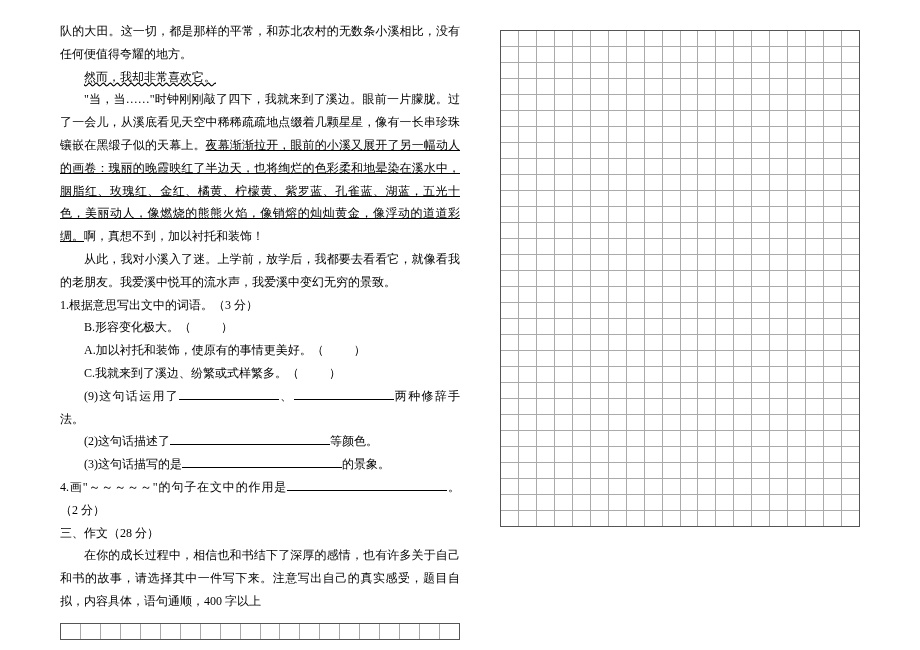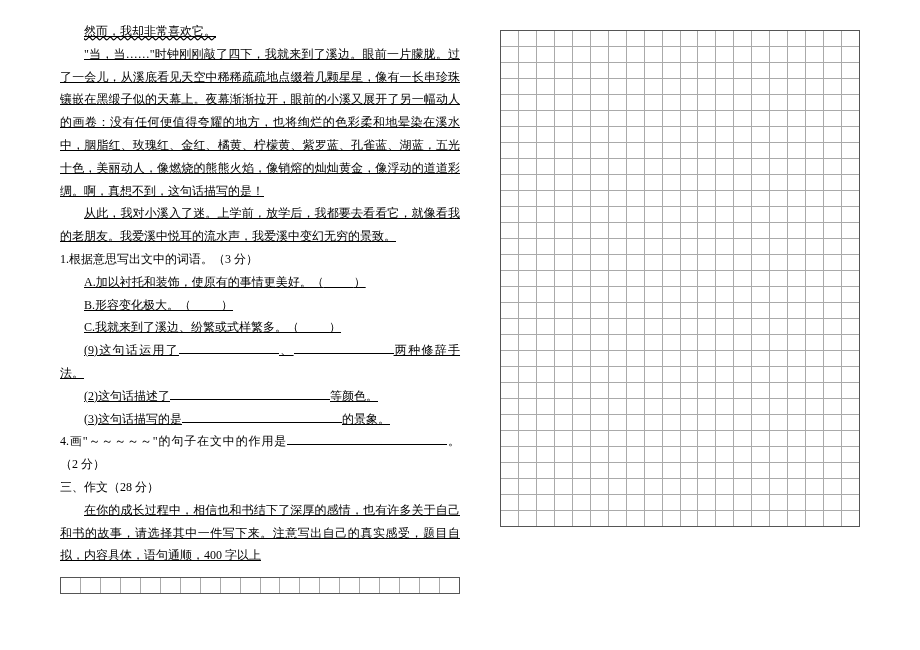--- a/index.html
+++ b/index.html
@@ -23,21 +23,20 @@
       width: 400px;
     }
     .col-right {
       width: 360px;
     }
     .para {
       text-align: justify;
     }
     .indent {
       text-indent: 2em;
-      text-decoration: underline;
     }
     .underline {
       text-decoration: underline;
     }
     .wavy {
       text-decoration: underline wavy;
     }
     .blank-med {
       display: inline-block;
       border-bottom: 1px solid #000;
@@ -71,35 +70,36 @@
     .grid-cell:last-child {
       border-right: none;
     }
   </style>
 </head>
 <body>
 
 <div class="page">
 
   <div class="col-left">
+    <div class="para"><span>队的大田。这一切，都是那样的平常，和苏北农村的无数条小溪相比，没有任何便值得夸耀的地方。</span></div>
 
     <div class="para indent"><span class="wavy">然而，我却非常喜欢它。</span></div>
 
     <div class="para indent">
-      <span>"当，当……"时钟刚刚敲了四下，我就来到了溪边。眼前一片朦胧。过了一会儿，从溪底看见天空中稀稀疏疏地点缀着几颗星星，像有一长串珍珠镶嵌在黑缎子似的天幕上。</span><span class="underline">夜幕渐渐拉开，眼前的小溪又展开了另一幅动人的画卷：没有任何便值得夸耀的地方，也将绚烂的色彩柔和地晕染在溪水中，胭脂红、玫瑰红、金红、橘黄、柠檬黄、紫罗蓝、孔雀蓝、湖蓝，五光十色，美丽动人，像燃烧的熊熊火焰，像销熔的灿灿黄金，像浮动的道道彩绸。</span><span>啊，真想不到，这句话描写的是！</span>
+      <span>"当，当……"时钟刚刚敲了四下，我就来到了溪边。眼前一片朦胧。过了一会儿，从溪底看见天空中稀稀疏疏地点缀着几颗星星，像有一长串珍珠镶嵌在黑缎子似的天幕上。</span><span class="underline">夜幕渐渐拉开，眼前的小溪又展开了另一幅动人的画卷：瑰丽的晚霞映红了半边天，也将绚烂的色彩柔和地晕染在溪水中，胭脂红、玫瑰红、金红、橘黄、柠檬黄、紫罗蓝、孔雀蓝、湖蓝，五光十色，美丽动人，像燃烧的熊熊火焰，像销熔的灿灿黄金，像浮动的道道彩绸。</span><span>啊，真想不到，加以衬托和装饰！</span>
     </div>
 
     <div class="para indent"><span>从此，我对小溪入了迷。上学前，放学后，我都要去看看它，就像看我的老朋友。我爱溪中悦耳的流水声，我爱溪中变幻无穷的景致。</span></div>
 
     <div class="para"><span>1.根据意思写出文中的词语。（3 分）</span></div>
     <div class="para indent">
-      <span>A.加以衬托和装饰，使原有的事情更美好。（</span>&nbsp;&nbsp;&nbsp;&nbsp;&nbsp;&nbsp;&nbsp;&nbsp;&nbsp;&nbsp;<span>）</span>
+      <span>B.形容变化极大。（</span>&nbsp;&nbsp;&nbsp;&nbsp;&nbsp;&nbsp;&nbsp;&nbsp;&nbsp;&nbsp;<span>）</span>
     </div>
     <div class="para indent">
-      <span>B.形容变化极大。（</span>&nbsp;&nbsp;&nbsp;&nbsp;&nbsp;&nbsp;&nbsp;&nbsp;&nbsp;&nbsp;<span>）</span>
+      <span>A.加以衬托和装饰，使原有的事情更美好。（</span>&nbsp;&nbsp;&nbsp;&nbsp;&nbsp;&nbsp;&nbsp;&nbsp;&nbsp;&nbsp;<span>）</span>
     </div>
     <div class="para indent">
       <span>C.我就来到了溪边、纷繁或式样繁多。（</span>&nbsp;&nbsp;&nbsp;&nbsp;&nbsp;&nbsp;&nbsp;&nbsp;&nbsp;&nbsp;<span>）</span>
     </div>
 
     <div class="para indent">
       <span>(9)这句话运用了</span><span class="blank-med"></span><span>、</span><span class="blank-med"></span><span>两种修辞手法。</span>
     </div>
     <div class="para indent">
       <span>(2)这句话描述了</span><span class="blank-long"></span><span>等颜色。</span>

